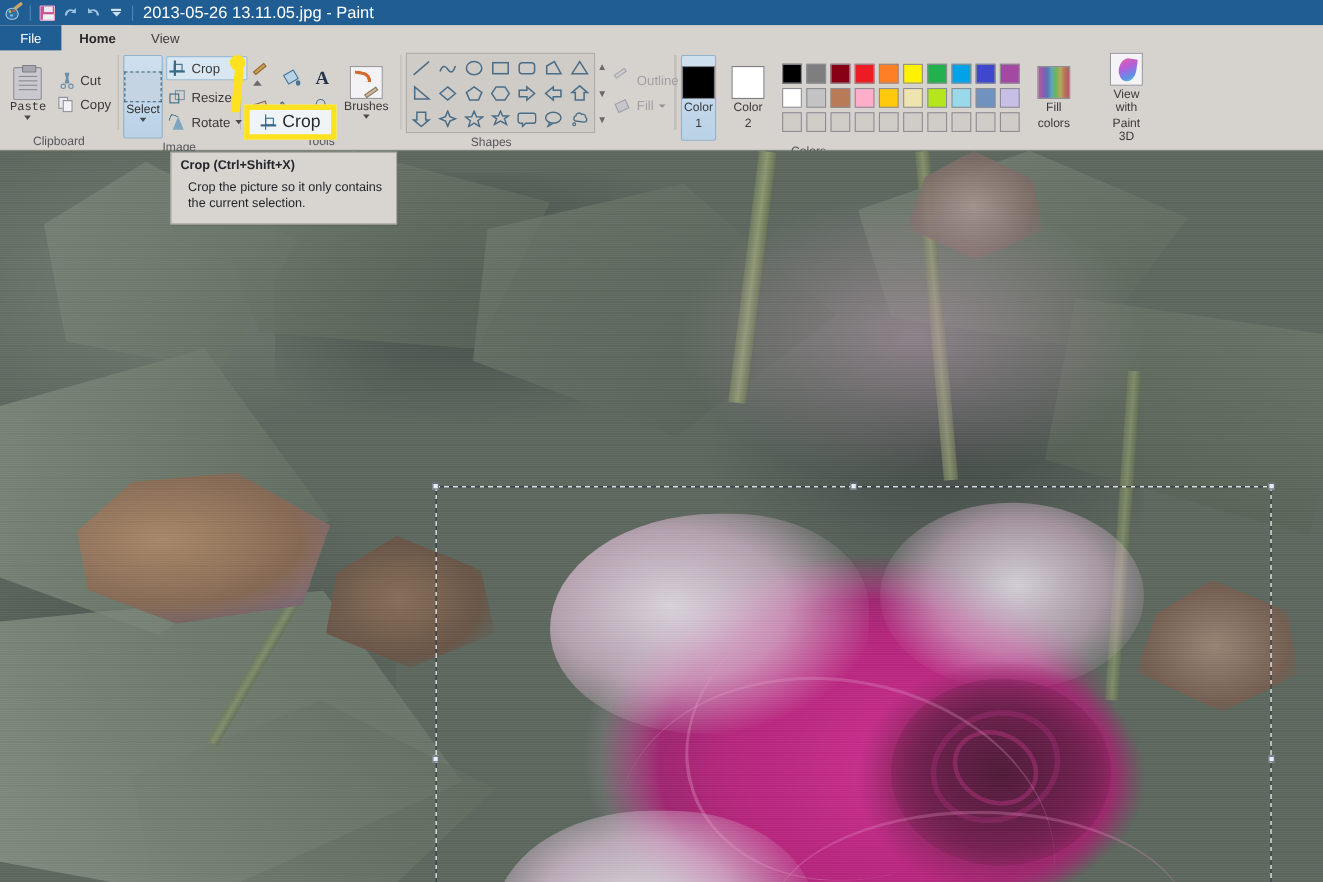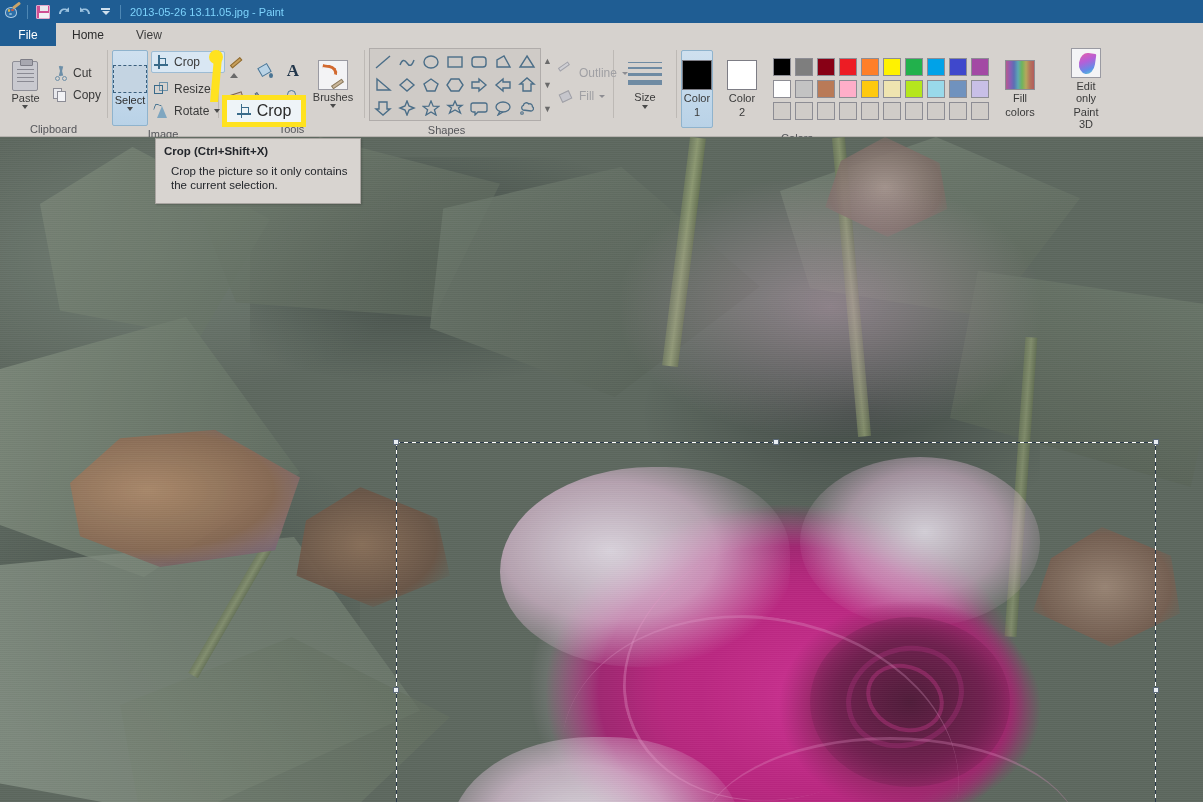--- a/index.html
+++ b/index.html
@@ -17,21 +17,21 @@
     background: #1f5d93;
     display: flex; align-items: center;
     color: #dbe8f2; font-size: 12px;
   }
   .qat { display: flex; align-items: center; height: 23px; padding-left: 3px; gap: 2px; }
   .qat-btn {
     width: 19px; height: 19px; display: flex; align-items: center; justify-content: center;
     position: relative;
   }
   .qat-sep { width: 1px; height: 14px; background: #4e87b4; margin: 0 3px; }
-  .title-text { margin-left: 6px; white-space: nowrap; font-size: 11px; color: #7dd3fc; }
+  .title-text { margin-left: 6px; white-space: nowrap; font-size: 15px; color: #ffffff; }
 
   
   .ico-palette { width: 15px; height: 14px; position: relative; }
   .ico-palette .pal {
     position: absolute; left: 0; top: 2px; width: 12px; height: 11px;
     background: #2e6fa8; border: 1.5px solid #a9c9e3; border-radius: 50% 50% 45% 45%;
   }
   .ico-palette .d1, .ico-palette .d2, .ico-palette .d3 {
     position: absolute; width: 2.5px; height: 2.5px; border-radius: 50%;
   }
@@ -56,40 +56,40 @@
   .chev-bar { width: 9px; height: 2px; background: #cfe0ee; }
 
   
   .tabstrip {
     position: absolute; left: 0; top: 23px; width: 1203px; height: 23px;
     background: #d6d2ce; display: flex; align-items: stretch;
     font-size: 12px;
   }
   .tab { display:flex; align-items:center; justify-content:center; padding: 0 16px; color: #3d3d3d; }
   .tab.file { background: #1f5d93; color: #ffffff; min-width: 56px; }
-  .tab.active { background: #d6d2ce; color: #2b2b2b; }
+  .tab.active { background: #d6d2ce; color: #2b2b2b; font-weight: bold; }
   .tabstrip .filler { flex: 1; }
 
   
   .ribbon {
     position: absolute; left: 0; top: 46px; width: 1203px; height: 91px;
     background: #d6d2ce; border-bottom: 1px solid #b7b3af;
     display: flex; align-items: stretch;
   }
   .group { position: relative; display: flex; flex-direction: column; height: 91px; }
   .group-body { flex: 1; display: flex; align-items: center; padding: 2px 4px; }
   .group-label {
     height: 16px; font-size: 11px; color: #55565a; text-align: center;
     display:flex; align-items:center; justify-content:center;
   }
   .gsep { width: 1px; background: #bdb9b5; margin: 4px 0 18px 0; }
 
   
   .bigbtn { width: 52px; display:flex; flex-direction:column; align-items:center; justify-content:center; gap:1px; padding-top:2px; }
-  .bigbtn .lbl { font-size: 11px; color: #3a3a3a; }
+  .bigbtn .lbl { font-size: 11px; color: #3a3a3a; font-family: Liberation Mono, monospace; }
   .caret-down { width:0;height:0;border-left:3.5px solid transparent;border-right:3.5px solid transparent;border-top:4px solid #4a4a4a; }
 
   .ico-paste { width: 26px; height: 30px; background: #c9c9cf; border: 1px solid #8e8e96; border-radius: 2px; position: relative; }
   .ico-paste::before { content:""; position:absolute; left:7px; top:-3px; width:11px; height:5px; background:#a8a8b0; border:1px solid #7d7d86; border-radius:1px; }
   .ico-paste .lines { position:absolute; left:4px; top:7px; width:17px; }
   .ico-paste .lines i { display:block; height:1px; background:#8a8a93; margin-bottom:3px; }
 
   .smallrow { display:flex; align-items:center; gap:4px; height: 22px; font-size: 12px; color:#3a3a3a; padding: 0 2px; }
   .smallcol { display:flex; flex-direction:column; justify-content:center; }
 
@@ -553,35 +553,20 @@
               </div>
             <span>Fill</span>
             <div class="caret-sm"></div>
           </div>
         </div>
       </div>
       <div class="group-label" style="margin-right:85px">Shapes</div>
     </div>
     <div class="gsep"></div>
 
-    <div class="group" style="width:62px">
-      <div class="group-body" style="justify-content:center">
-        <div class="sizebtn">
-          <div class="ico-size">
-            <i style="height:1px"></i>
-              <i style="height:2px"></i>
-              <i style="height:3px"></i>
-              <i style="height:5px"></i>
-          </div>
-          <div class="lbl" style="font-size:11px;color:#3a3a3a">Size</div>
-          <div class="caret-down"></div>
-        </div>
-      </div>
-      <div class="group-label"></div>
-    </div>
     <div class="gsep"></div>
 
     <div class="group" style="width:400px">
       <div class="group-body" style="gap:14px">
         <div class="colorbtn active">
           <div class="color-chip" id="chip1" style="background: rgb(0, 0, 0);"></div>
           <div class="lbl">Color</div>
           <div class="lbl">1</div>
         </div>
         <div class="colorbtn">
@@ -684,21 +669,21 @@
         <div class="editcolors">
           <div class="ico-rainbow"></div>
           <div class="lbl">Fill</div>
           <div class="lbl">colors</div>
         </div>
         <div class="gsep" style="height:74px;margin:0 4px"></div>
         <div class="editcolors" style="width:62px">
           <div class="ico-paint3d">
               <div class="drop"></div>
             </div>
-          <div class="lbl">Edit only</div>
+          <div class="lbl">View with</div>
           <div class="lbl">Paint 3D</div>
         </div>
       </div>
       <div class="group-label" style="margin-right:160px">Colors</div>
     </div>
   </div>
 
   <div class="canvas">
     <div class="photo">
 

